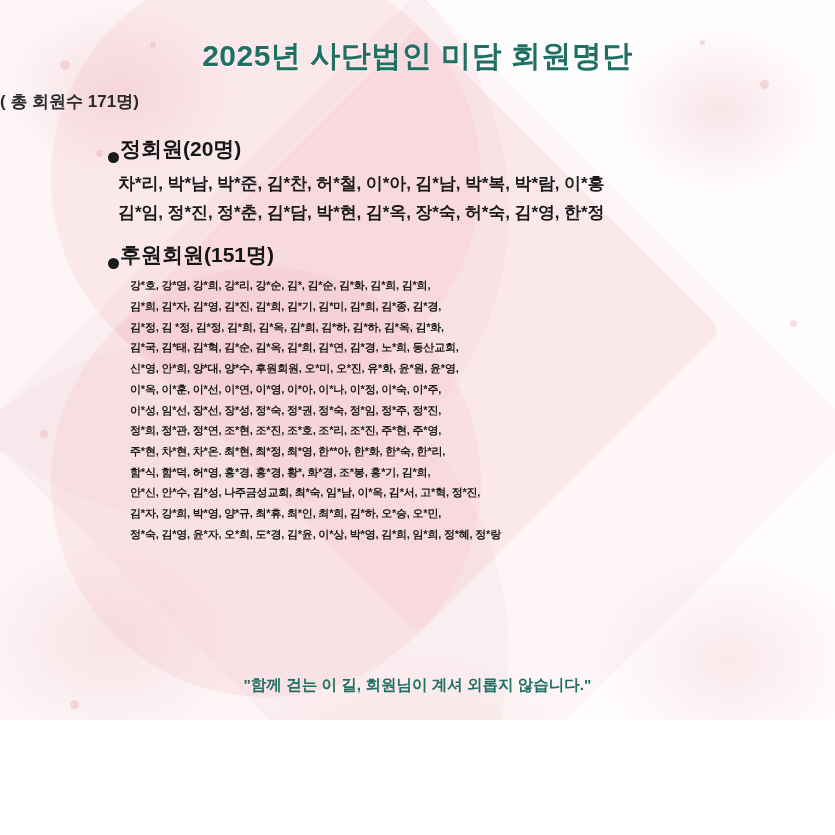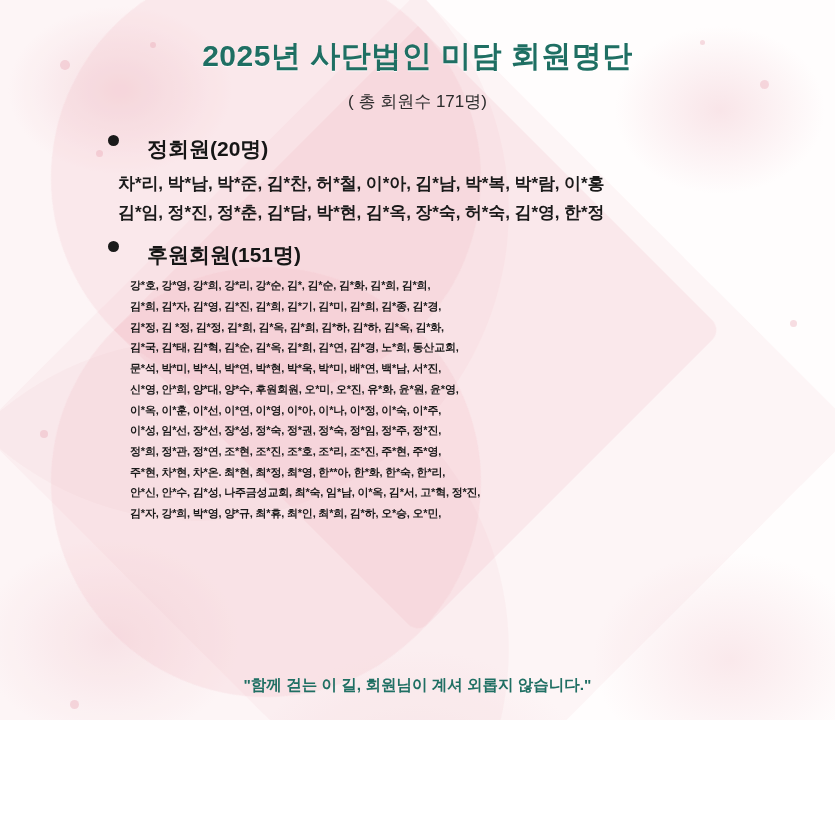--- a/index.html
+++ b/index.html
@@ -87,36 +87,35 @@
   .title {
     text-align: center;
     font-size: 30px;
     font-weight: bold;
     color: #1f6f63;
     letter-spacing: 0.5px;
     padding-top: 36px;
     text-shadow: 0 1px 0 rgba(255,255,255,0.8);
   }
   .subtitle {
-    text-align: center;
     font-size: 17px;
-    font-weight: normal;
+    font-weight: bold;
     color: #2a2a2a;
     margin-top: 13px;
   }
 
   .section {
     margin-top: 22px;
     padding-left: 108px;
     padding-right: 40px;
   }
   .section-head {
     display: flex;
-    align-items: flex-start;
-    gap: 28px;
+    align-items: flex-end;
+    gap: 1px;
     margin-bottom: 6px;
   }
   .bullet {
     width: 11px;
     height: 11px;
     background: #1a1a1a;
     border-radius: 50%;
     flex: 0 0 auto;
   }
   .section-title {
@@ -204,26 +203,27 @@
     <div class="section supporters">
       <div class="section-head">
         <span class="bullet"></span>
         <span class="section-title">후원회원(151명)</span>
       </div>
       <div class="members-lines">
         <div class="member-line">강*호, 강*영, 강*희, 강*리, 강*순, 김*, 김*순, 김*화, 김*희, 김*희,</div>
         <div class="member-line">김*희, 김*자,  김*영, 김*진, 김*희, 김*기, 김*미,  김*희, 김*종, 김*경,</div>
         <div class="member-line">김*정, 김 *정, 김*정, 김*희, 김*옥, 김*희, 김*하, 김*하, 김*옥, 김*화,</div>
         <div class="member-line">김*국, 김*태, 김*혁, 김*순, 김*옥, 김*희, 김*연, 김*경, 노*희, 동산교회,</div>
-        <div class="member-line">문*석, 박*미, 박*식, 박*연, 박*현, 박*욱, 박*미, 배*연, 백*남, 서*진,</div>
         <div class="member-line">신*영, 안*희, 양*대, 양*수, 후원회원, 오*미, 오*진, 유*화, 윤*원, 윤*영,</div>
         <div class="member-line">이*옥, 이*훈, 이*선, 이*연, 이*영, 이*아, 이*나, 이*정, 이*숙, 이*주,</div>
         <div class="member-line">이*성, 임*선, 장*선, 장*성, 정*숙, 정*권, 정*숙, 정*임, 정*주, 정*진,</div>
         <div class="member-line">정*희, 정*관, 정*연, 조*현, 조*진, 조*호, 조*리, 조*진, 주*현, 주*영,</div>
         <div class="member-line">주*현, 차*현, 차*온. 최*현, 최*정, 최*영, 한**아, 한*화, 한*숙, 한*리,</div>
+        <div class="member-line">함*식, 함*덕, 허*영, 홍*경, 홍*경, 황*, 화*경,  조*봉, 홍*기,  김*희,</div>
         <div class="member-line">안*신, 안*수, 김*성, 나주금성교회, 최*숙, 임*남, 이*옥, 김*서, 고*혁, 정*진,</div>
         <div class="member-line">김*자, 강*희, 박*영, 양*규, 최*휴, 최*인, 최*희, 김*하, 오*승, 오*민,</div>
+        <div class="member-line">정*숙, 김*영, 윤*자, 오*희, 도*경, 김*윤, 이*상, 박*영, 김*희, 임*희, 정*혜, 정*랑</div>
       </div>
     </div>
   </div>
 
   <div class="footer">"함께 걷는 이 길, 회원님이 계셔 외롭지 않습니다."</div>
 </div>
 
 </body></html>

